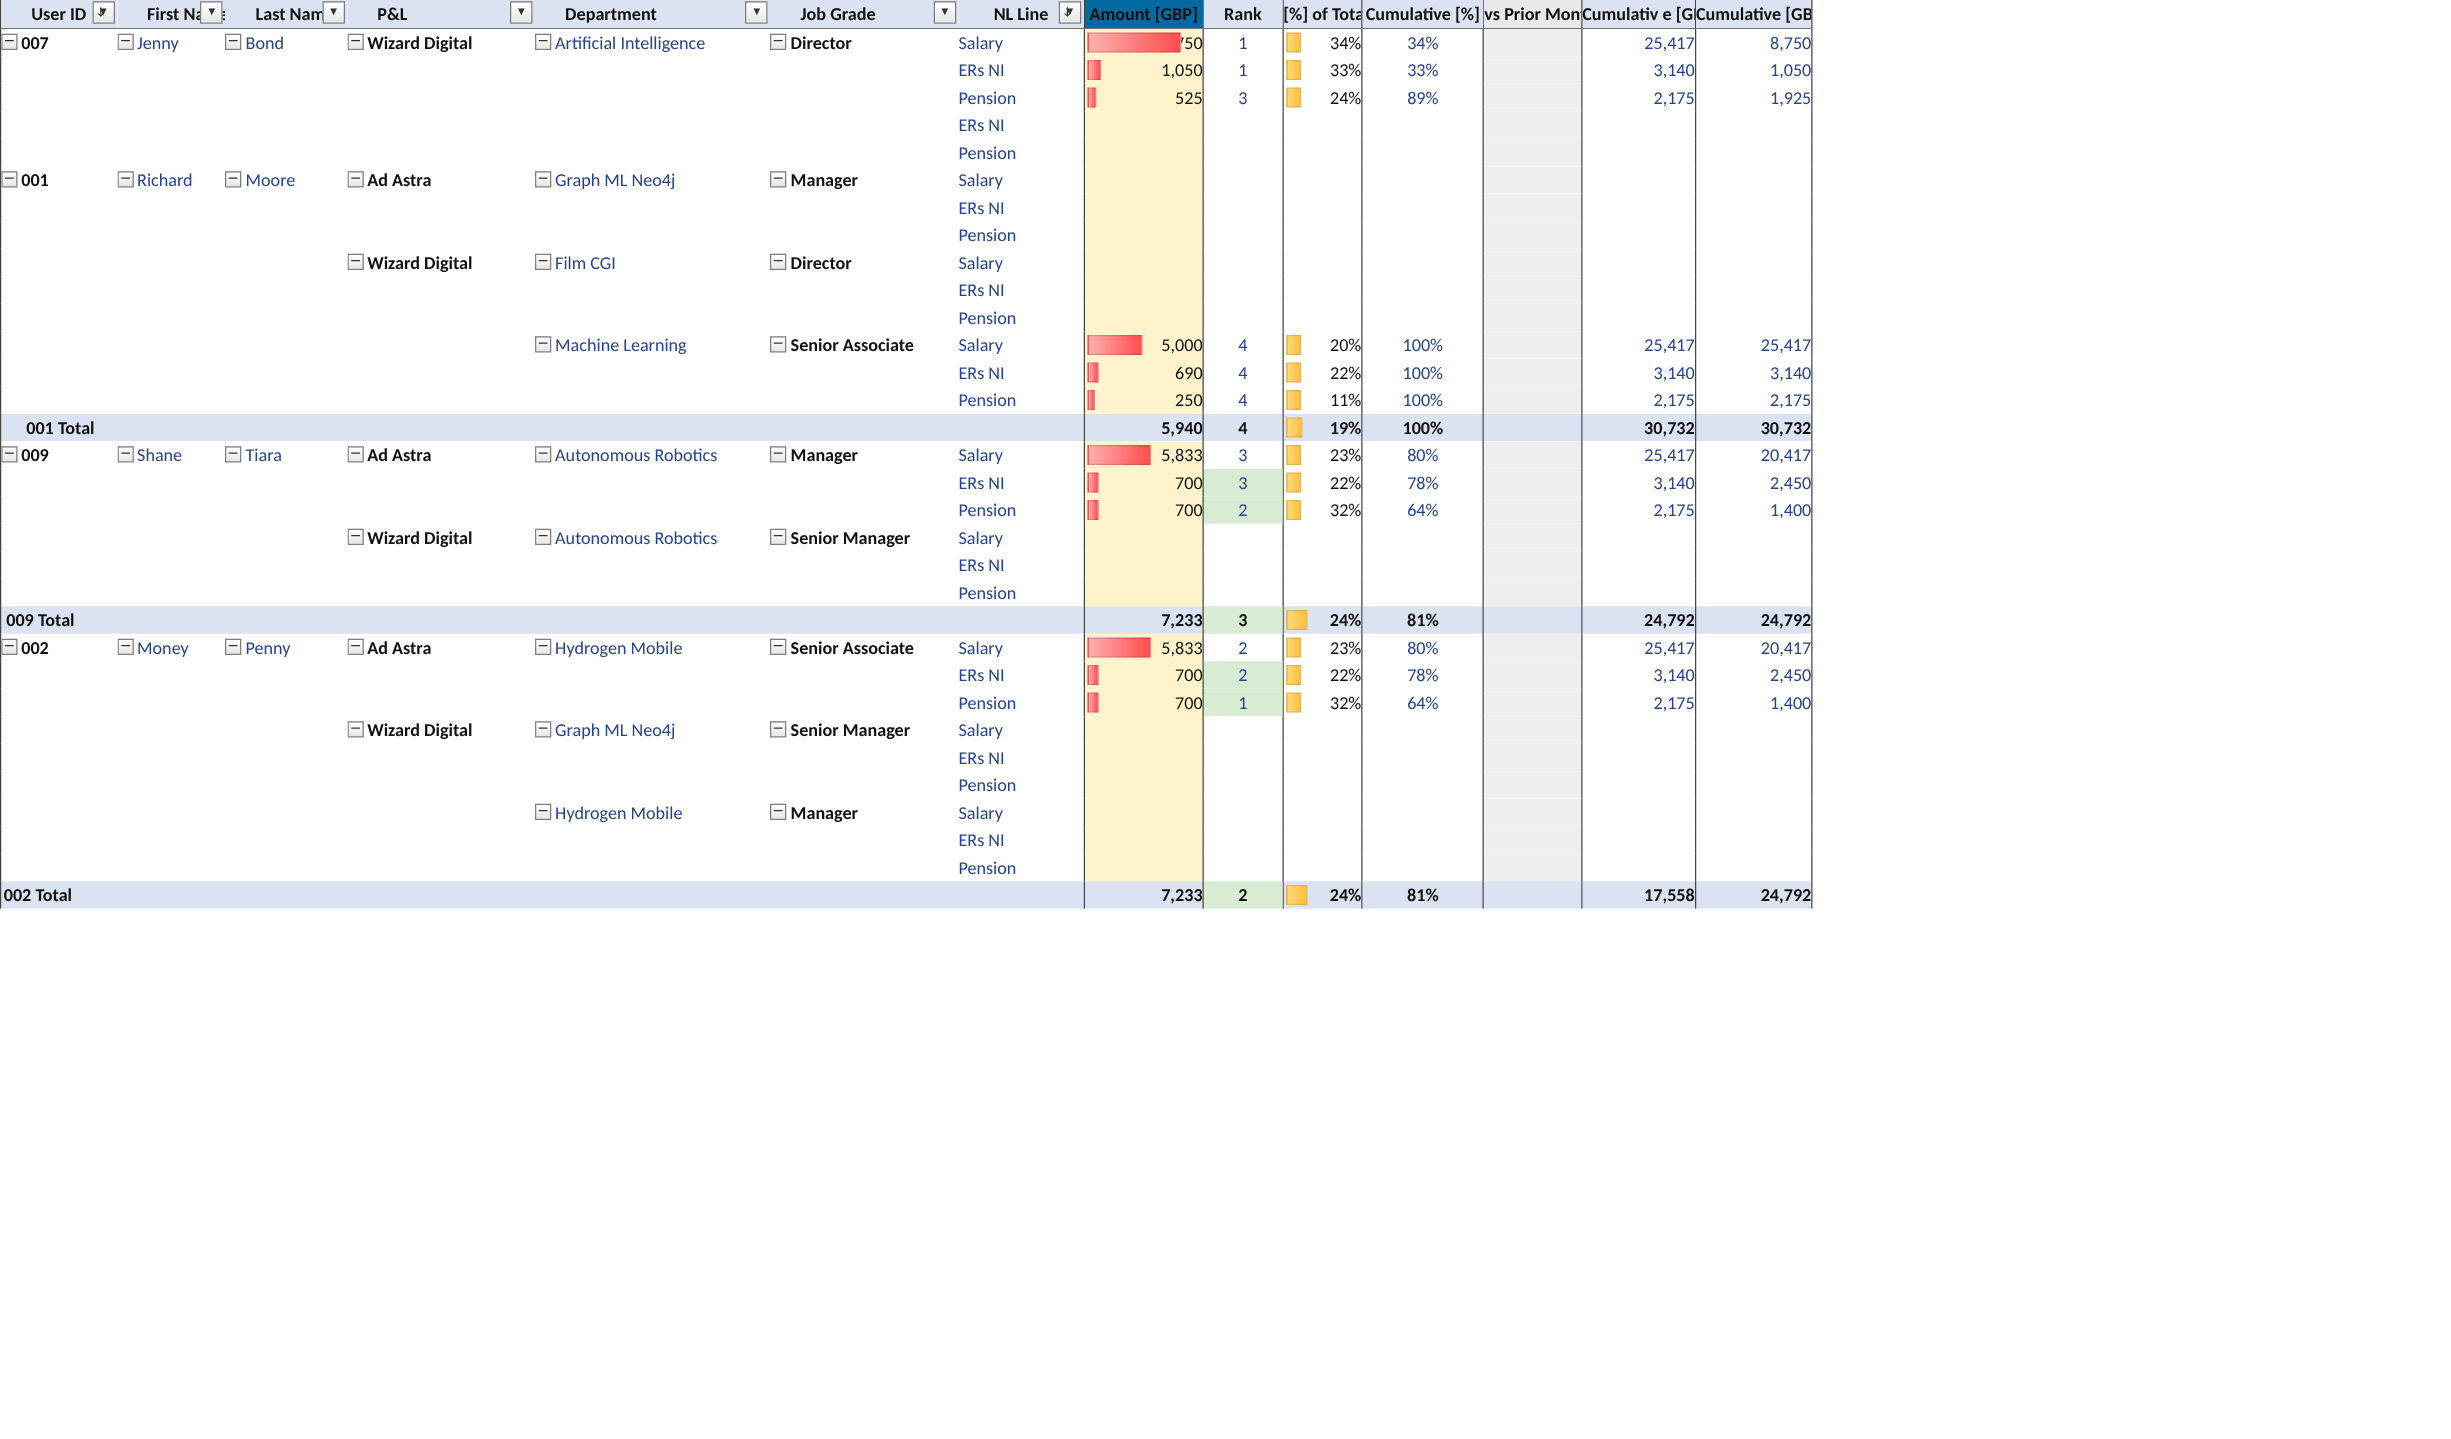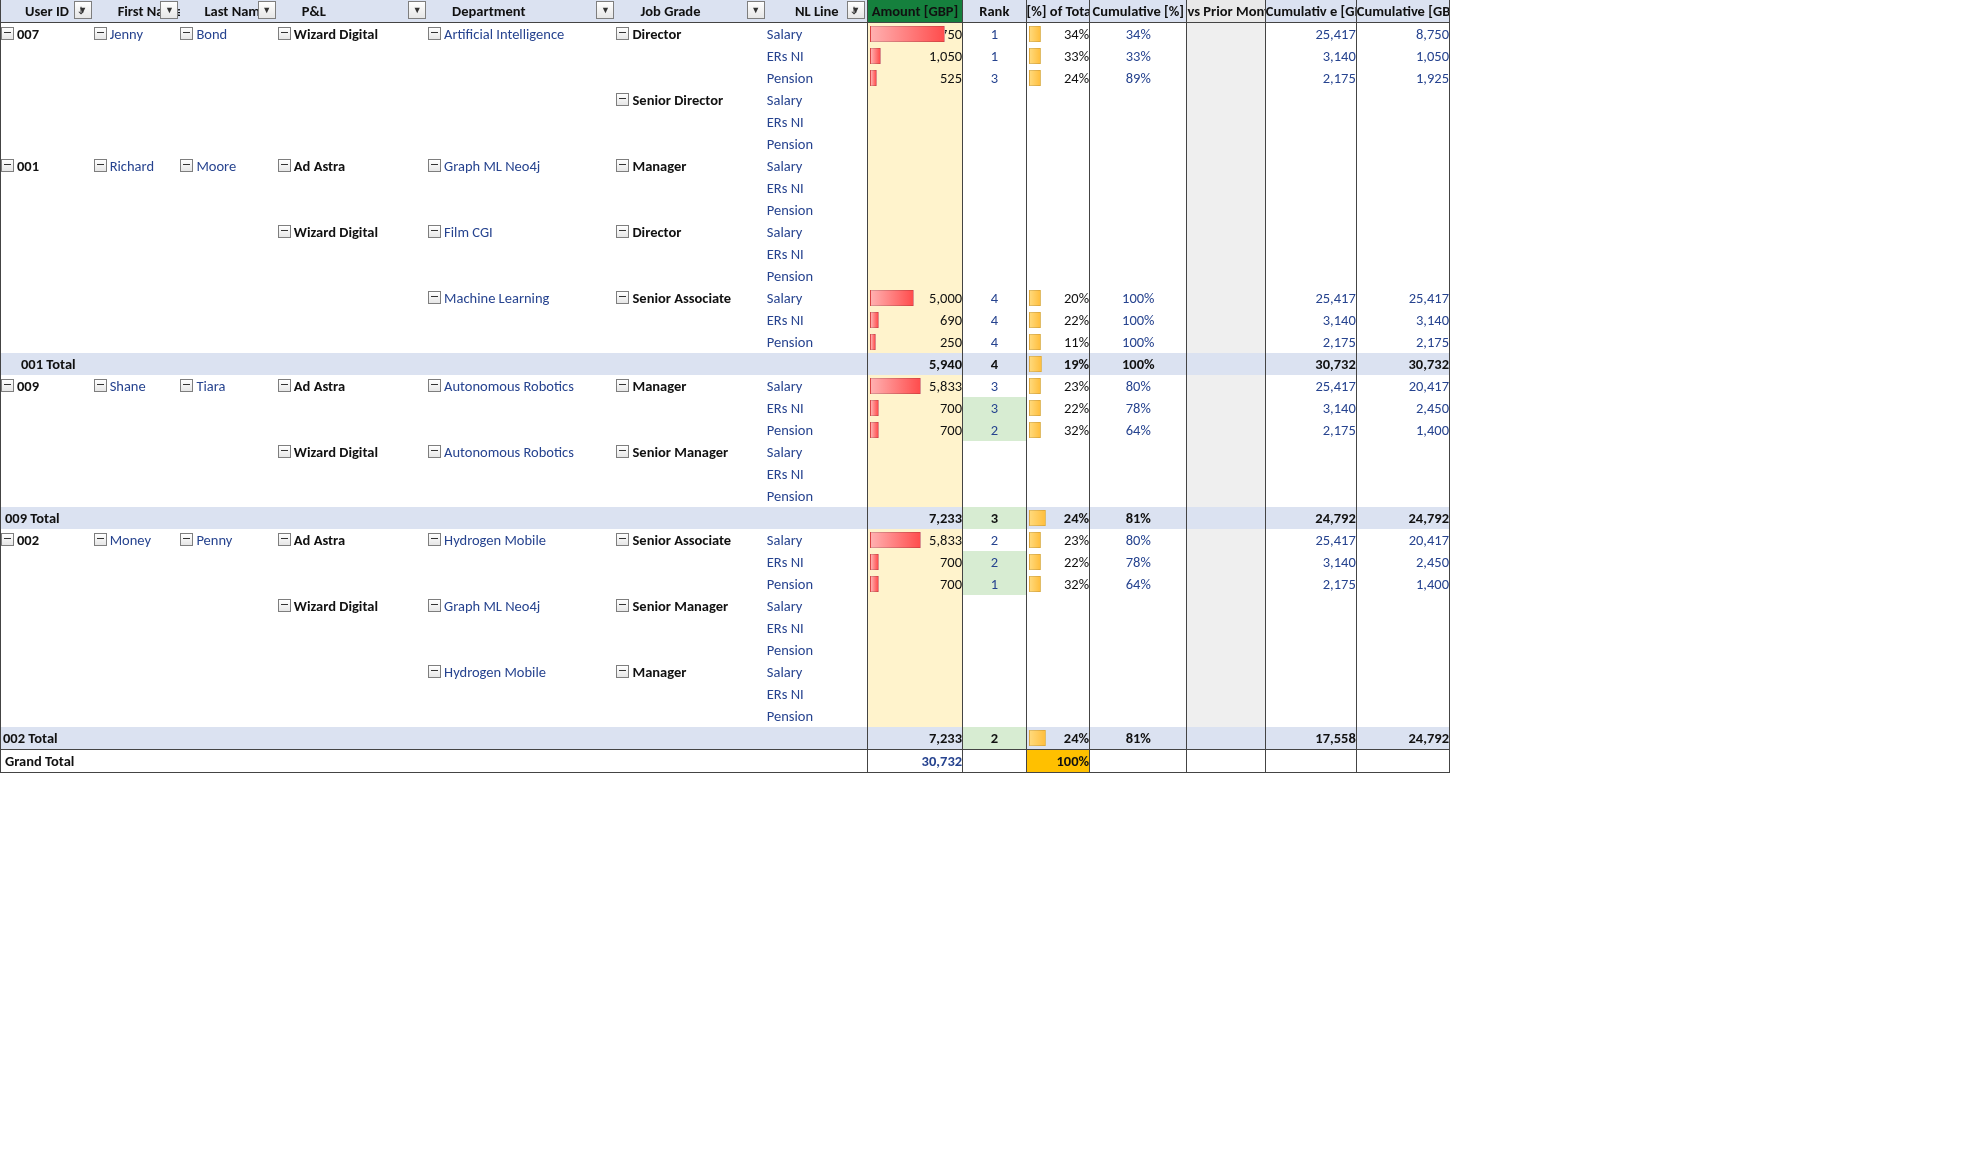--- a/index.html
+++ b/index.html
@@ -6,21 +6,21 @@
 .tbl{border-collapse:collapse;width:1450px;table-layout:fixed;}
 .tbl th,.tbl td{border:0;padding:0;height:22px;vertical-align:middle;white-space:nowrap;overflow:hidden;}
 
 .c0{width:88px}.c1{width:82px}.c2{width:92px}.c3{width:142px}.c4{width:178px}.c5{width:142px}.c6{width:95px}
 .c7{width:90px}.c8{width:60px}.c9{width:60px}.c10{width:92px}.c11{width:74px}.c12{width:86px}.c13{width:88px}
 
 thead th{background:#dbe2f1;border:1px solid #888;height:62px;font-weight:700;font-size:14.5px;text-align:center;position:relative;vertical-align:middle;padding:4px 2px;line-height:1.15;}
 thead th.first-group{border-left:1.5px solid #444;}
 thead th .drop{position:absolute;right:2px;bottom:3px;width:16px;height:16px;border:1px solid #7e7e7e;background:linear-gradient(#fff,#e6e6e6);display:flex;align-items:center;justify-content:center;font-size:9px;color:#333;cursor:pointer;}
 thead th .drop.sort::before{content:"↓";font-size:9px;position:absolute;left:2px;}
-thead th.h-amount{background:#15803d;}
+thead th.h-amount{background:#0369a1;}
 thead th.h-prior{background:#e9e9e9;}
 thead th.tl{text-align:left;padding-left:24px;}
 
 tbody td{border-top:1px solid #dcdcdc;border-bottom:1px solid #dcdcdc;border-right:1px solid #dcdcdc;padding:0 6px;}
 tbody td:first-child{border-left:1.5px solid #444;}
 tbody td.c7,tbody td.c8,tbody td.c9,tbody td.c10,tbody td.c11,tbody td.c12,tbody td.c13{border-left:1.5px solid #444;}
 
 .rlab{color:#26438f;}
 .rlab.bold{font-weight:700;color:#111;}
 .collapse{display:inline-block;width:11px;height:11px;border:1px solid #7e7e7e;background:linear-gradient(#fff,#e6e6e6);position:relative;top:1px;margin-right:3px;cursor:pointer;}
@@ -155,36 +155,20 @@
         <td class="c11 priorbg"></td>
         <td class="c12 num">2,175</td>
         <td class="c13 num">1,925</td>
       </tr>
       <tr>
         <td class="c0"></td>
         <td class="c1"></td>
         <td class="c2"></td>
         <td class="c3"></td>
         <td class="c4"></td>
-        <td class="c5"><span class="collapse"></span><span class="rlab bold">Senior Director</span></td>
-        <td class="c6"><span class="rlab">Salary</span></td>
-        <td class="c7 amtbg"></td>
-        <td class="c8 numc"></td>
-        <td class="c9"></td>
-        <td class="c10 numc"></td>
-        <td class="c11 priorbg"></td>
-        <td class="c12 num"></td>
-        <td class="c13 num"></td>
-      </tr>
-      <tr>
-        <td class="c0"></td>
-        <td class="c1"></td>
-        <td class="c2"></td>
-        <td class="c3"></td>
-        <td class="c4"></td>
         <td class="c5"></td>
         <td class="c6"><span class="rlab">ERs NI</span></td>
         <td class="c7 amtbg"></td>
         <td class="c8 numc"></td>
         <td class="c9"></td>
         <td class="c10 numc"></td>
         <td class="c11 priorbg"></td>
         <td class="c12 num"></td>
         <td class="c13 num"></td>
       </tr>
@@ -656,24 +640,14 @@
       <tr class="total">
         <td class="c0" colspan="7" style="text-align: left; padding-left: 2px; border-right: 1.5px solid rgb(68, 68, 68);">002 Total</td>
         <td class="c7 num">7,233</td>
         <td class="c8 numc rank-green">2</td>
         <td class="c9 pctcell"><span class="pbar" style="width:24%"></span><span>24%</span></td>
         <td class="c10 numc">81%</td>
         <td class="c11"></td>
         <td class="c12 num">17,558</td>
         <td class="c13 num">24,792</td>
       </tr>
-      <tr class="grand">
-        <td class="c0" colspan="7" style="text-align: left; padding-left: 4px; border-right: 1.5px solid rgb(68, 68, 68);">Grand Total</td>
-        <td class="c7 num">30,732</td>
-        <td class="c8"></td>
-        <td class="c9" style="text-align:right;font-weight:700">100%</td>
-        <td class="c10"></td>
-        <td class="c11"></td>
-        <td class="c12"></td>
-        <td class="c13"></td>
-      </tr>
     </tbody>
 </table>
 
 </body></html>

